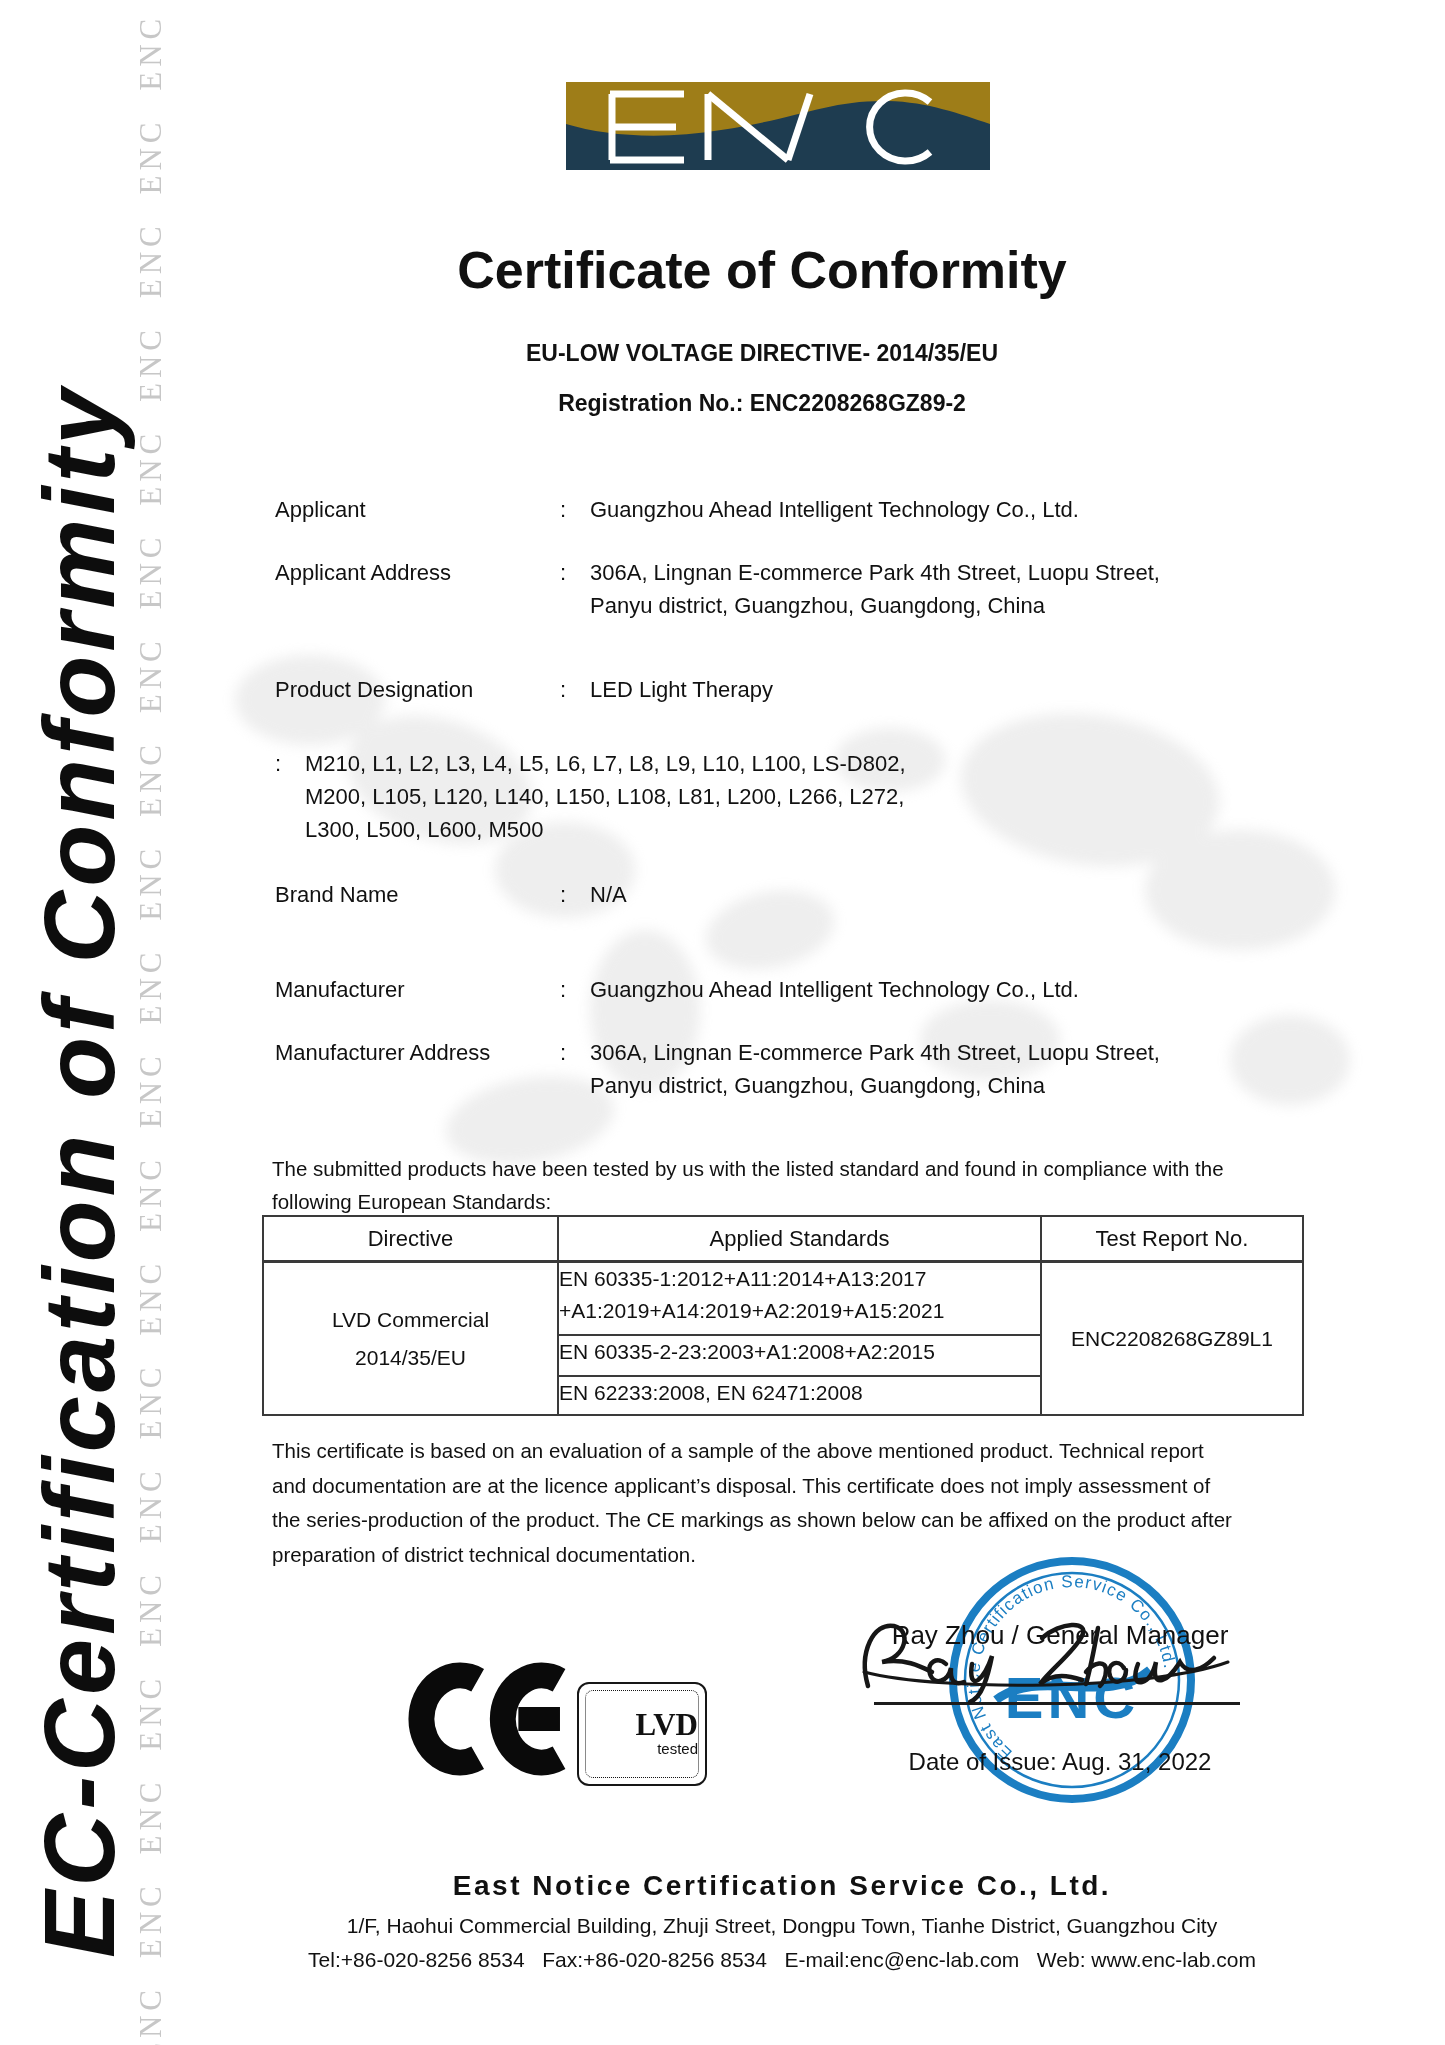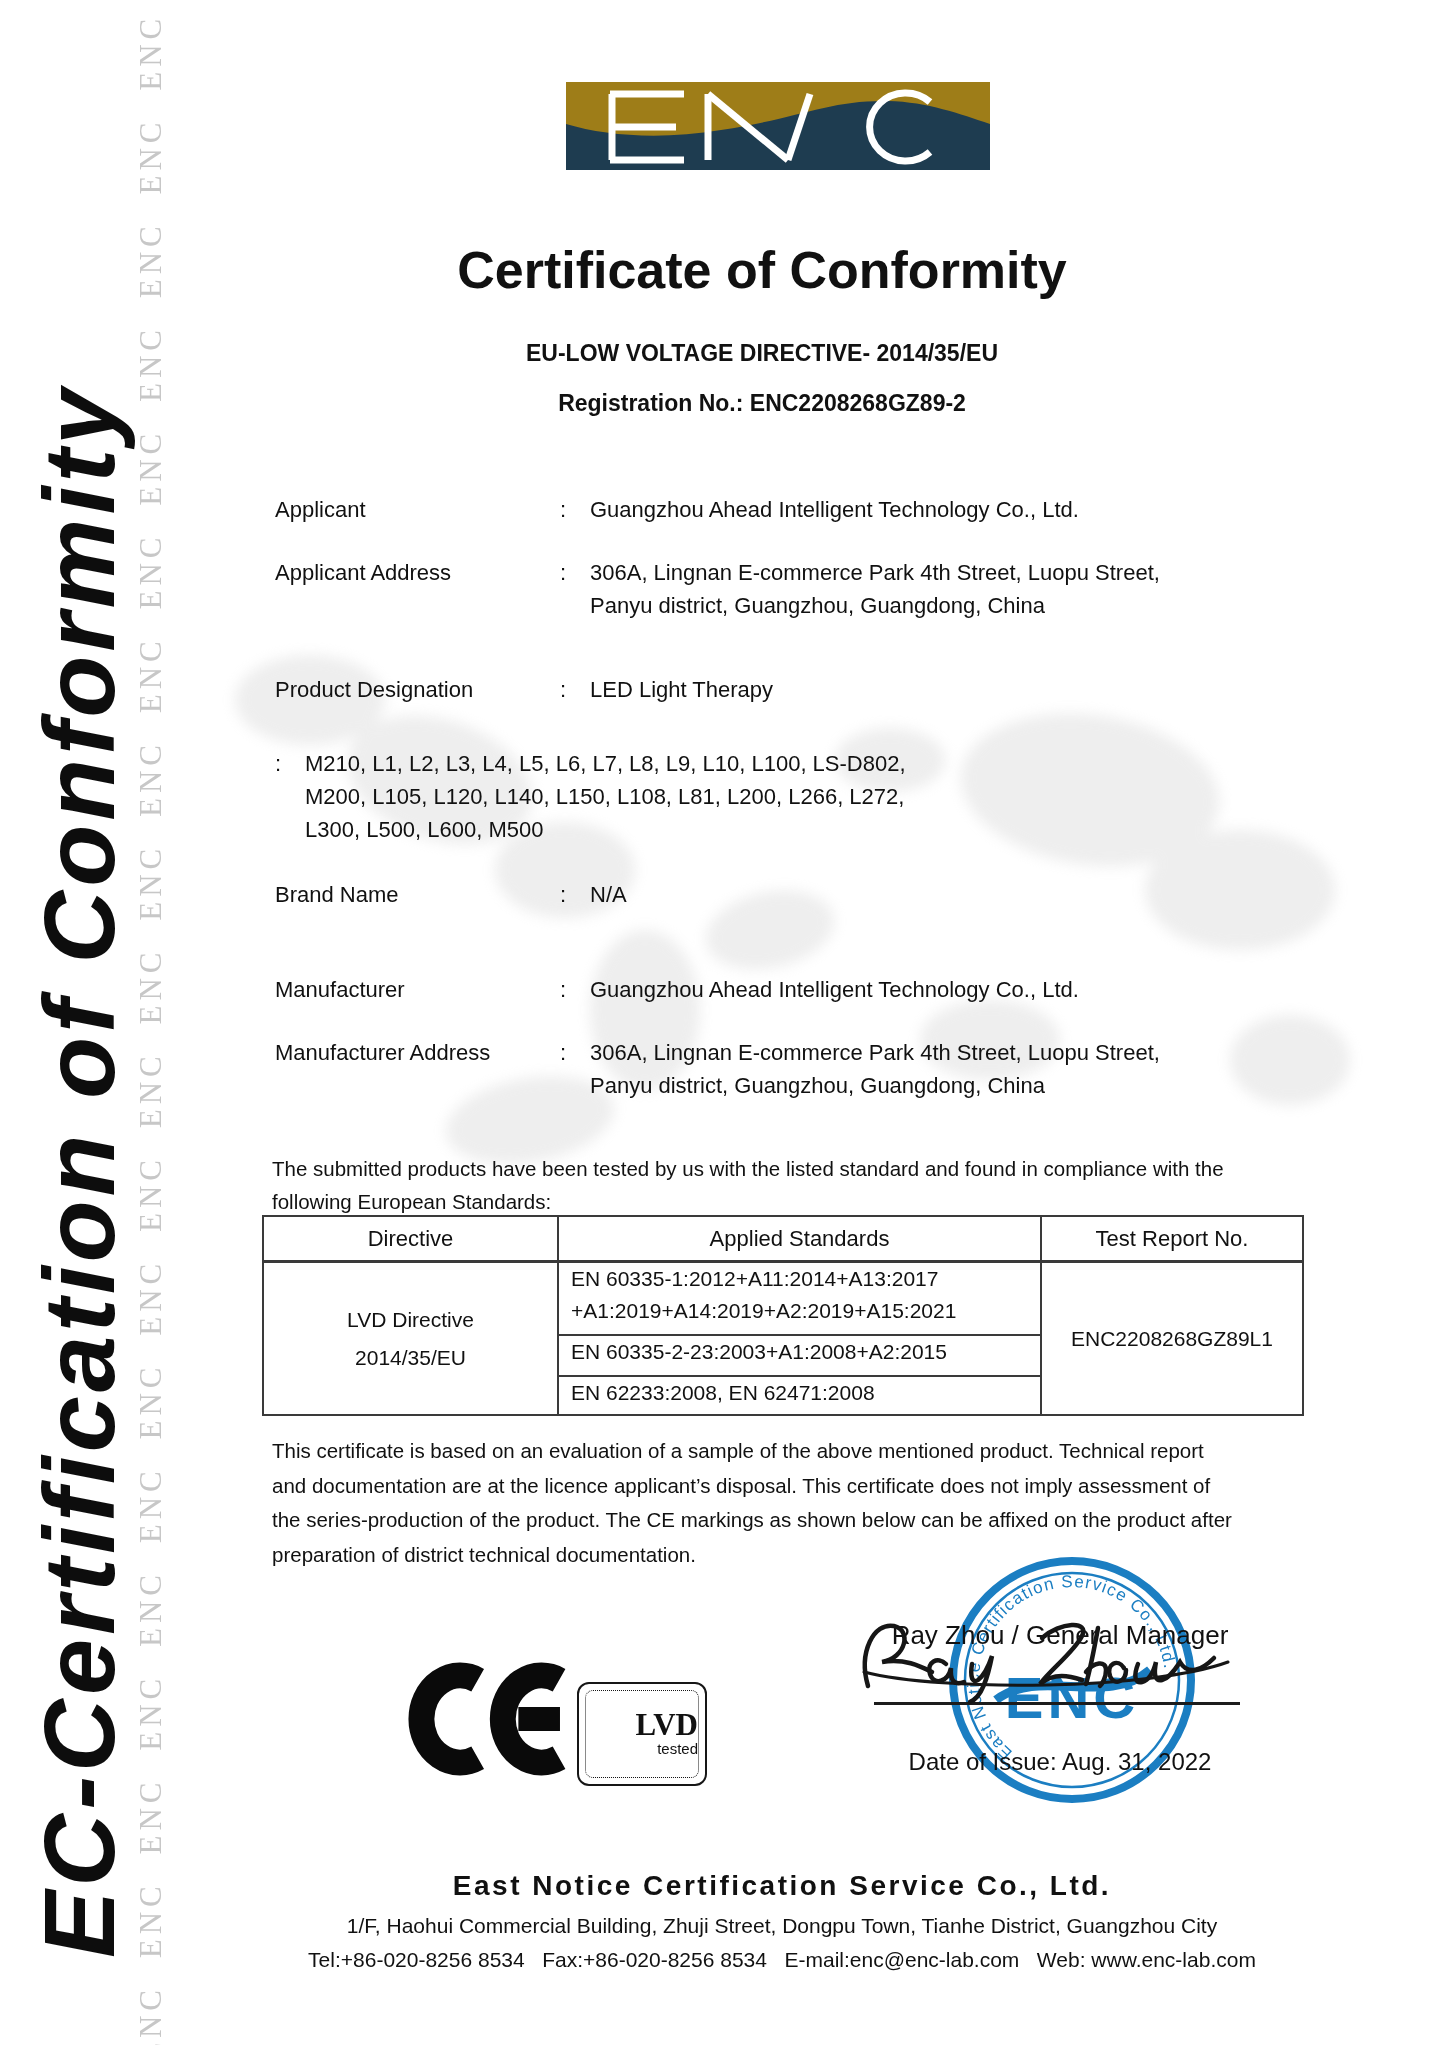--- a/index.html
+++ b/index.html
@@ -42,21 +42,21 @@
   
   .ctable{position:absolute;left:262px;top:1215px;z-index:10;
     display:grid;grid-template-columns:295px 483px 260px;grid-template-rows:46px 73px 41px 37px;
     border:2px solid #3a3a3a;font-size:21px;}
   .ctable > div{display:flex;align-items:center;justify-content:center;text-align:right;}
   .th{border-bottom:3px solid #3a3a3a;font-size:22px;}
   .th.c1,.th.c2{border-right:2px solid #3a3a3a;}
   .dircell{grid-column:1;grid-row:2/5;border-right:2px solid #3a3a3a;
     flex-direction:column;line-height:38px;}
   .repcell{grid-column:3;grid-row:2/5;}
-  .stdcell{grid-column:2;justify-content:flex-start !important;padding-left:12px;
+  .stdcell{grid-column:2;justify-content:flex-start !important;padding-left:0;
     border-right:2px solid #3a3a3a;flex-direction:column;align-items:flex-start !important;
     line-height:32px;}
   .s1{grid-row:2;border-bottom:2px solid #3a3a3a;}
   .s2{grid-row:3;border-bottom:2px solid #3a3a3a;}
   .s3{grid-row:4;}
 
   
   .ce{position:absolute;left:400px;top:1656px;z-index:10;}
   .lvdbox{position:absolute;left:577px;top:1682px;width:126px;height:100px;
     border:2.5px solid #161616;border-radius:12px;z-index:10;
@@ -187,21 +187,21 @@
   <div class="para" style="top:1152px">
     <div class="pline">The submitted products have been tested by us with the listed standard and found in compliance with the</div>
     <div class="pline">following European Standards:</div>
   </div>
 
   <div class="ctable">
     <div class="th c1">Directive</div>
     <div class="th c2">Applied Standards</div>
     <div class="th c3">Test Report No.</div>
     <div class="dircell">
-      <div>LVD Directive</div>
+      <div>LVD Commercial</div>
         <div>2014/35/EU</div>
     </div>
     <div class="stdcell s1">
       <div>EN 60335-1:2012+A11:2014+A13:2017</div>
         <div>+A1:2019+A14:2019+A2:2019+A15:2021</div>
     </div>
     <div class="stdcell s2">
       <div>EN 60335-2-23:2003+A1:2008+A2:2015</div>
     </div>
     <div class="stdcell s3">

